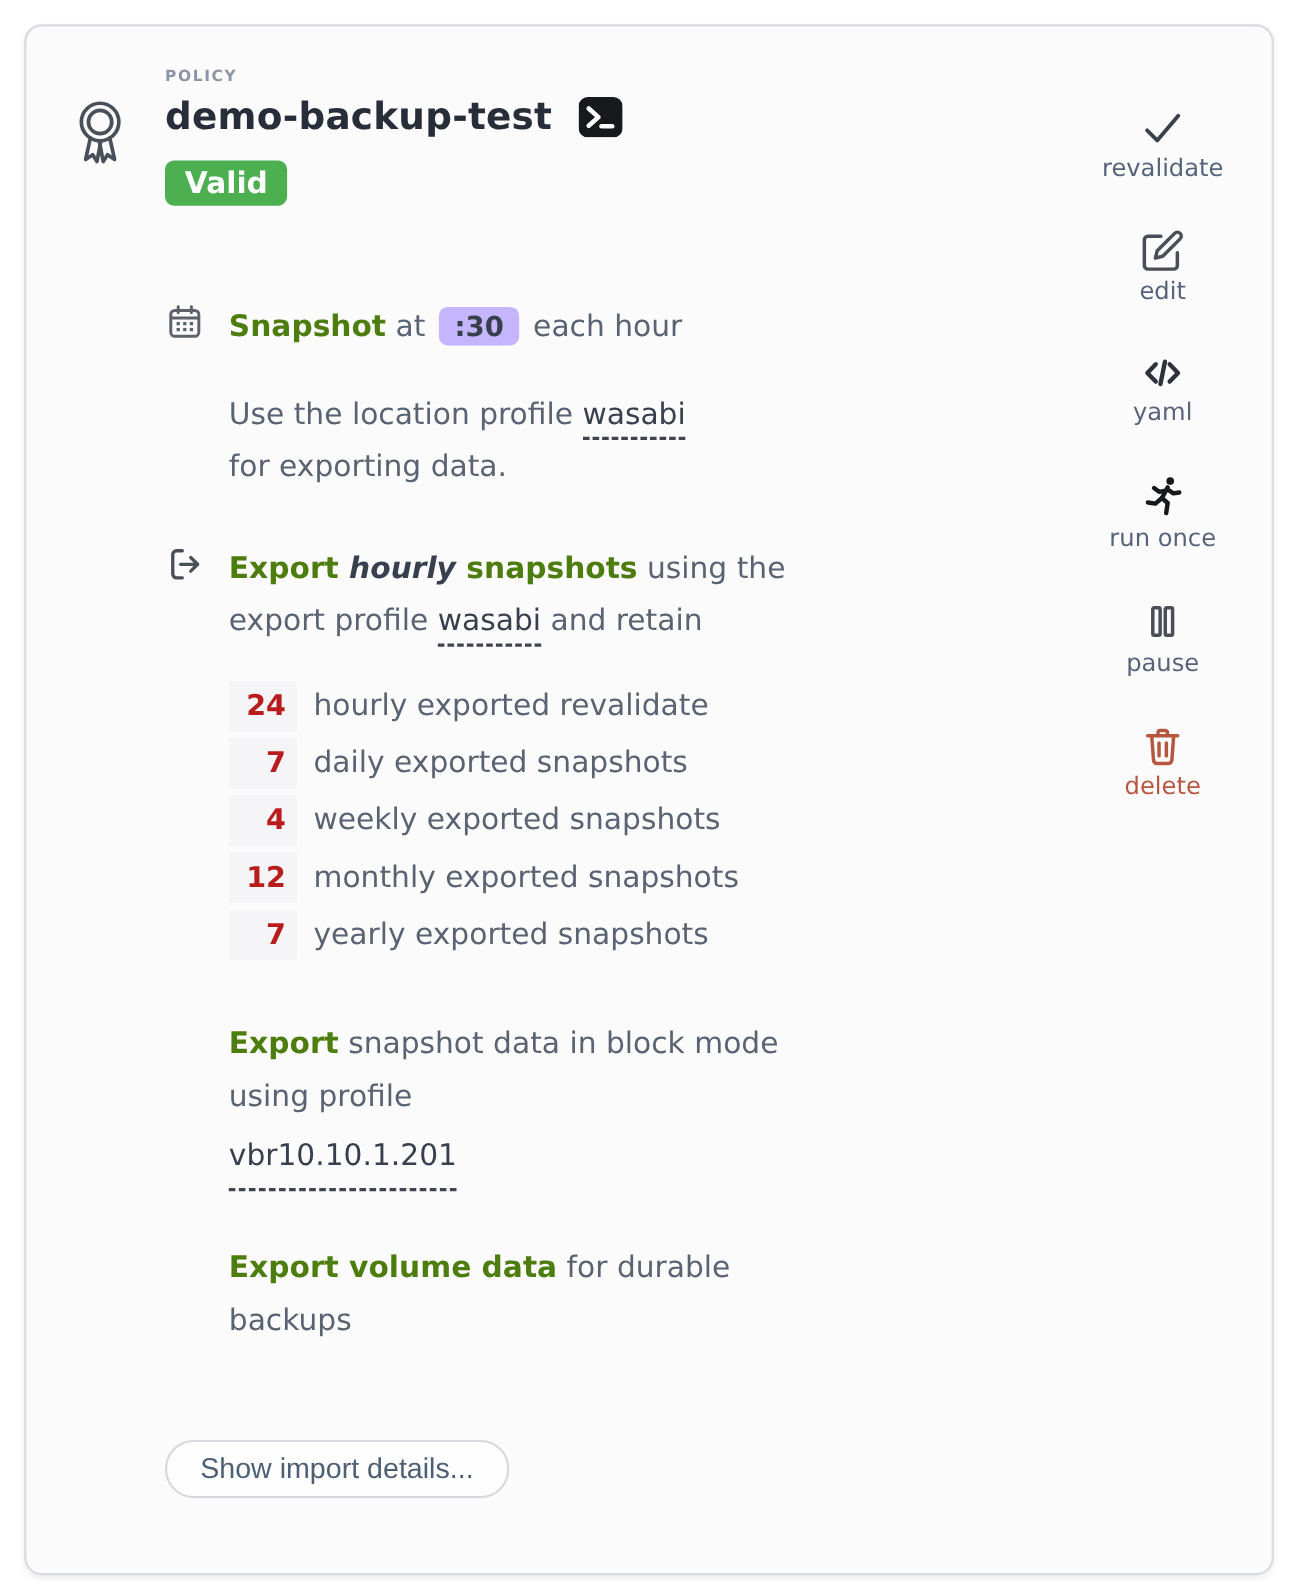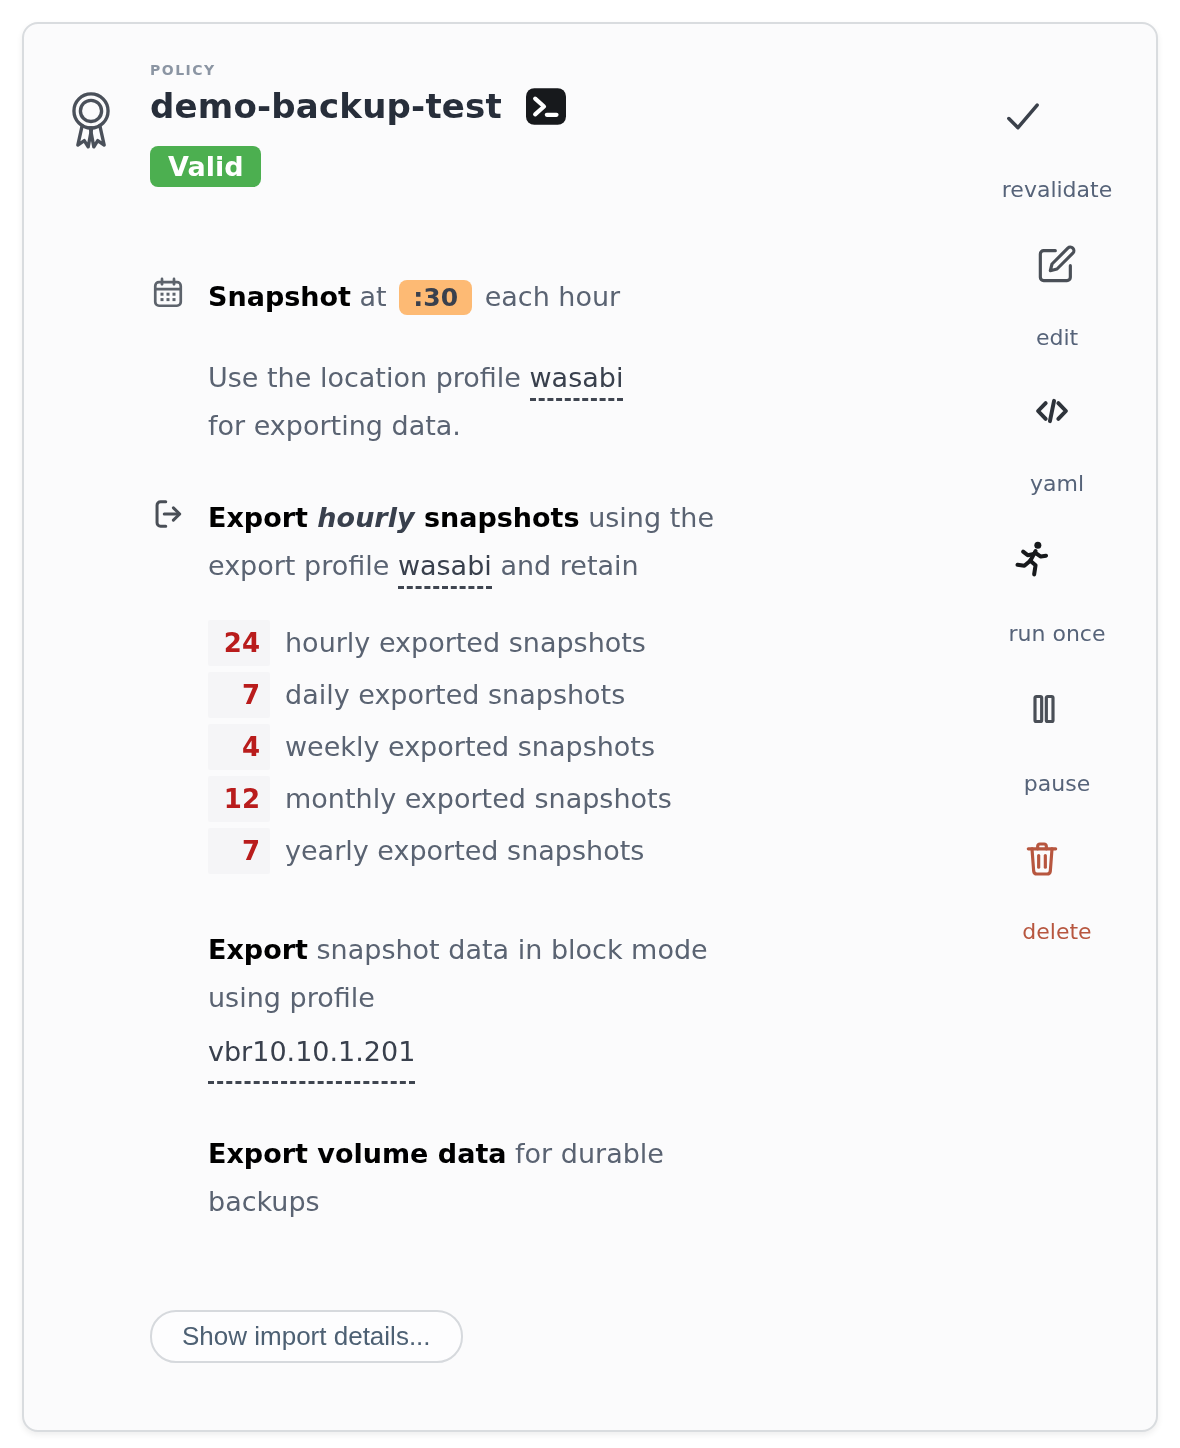--- a/index.html
+++ b/index.html
@@ -25,24 +25,24 @@
 
   .target-row { display:flex; align-items:center; gap:26px; margin-top:54px; }
   .pill { border:2px solid #d6e7f0; background:#f3f9fc; border-radius:22px;
     padding:4px 24px; font-size:24px; color:#333c49; }
 
   .section { display:flex; gap:22px; margin-top:86px; }
   .section + .section { margin-top:44px; }
   .sec-icon { flex:0 0 36px; padding-top:2px; }
   .sec-body { font-size:27px; line-height:48px; max-width:560px; }
 
-  b, .b { font-weight:700; color:#000000; }
+  b, .b { font-weight:700; color:#4d7c0f; }
   .bi { font-weight:700; font-style:italic; color:#39404d; }
 
-  .chip { background:#fdba74; border-radius:8px; padding:3px 14px; margin:0 4px;
+  .chip { background:#c4b5fd; border-radius:8px; padding:3px 14px; margin:0 4px;
     font-weight:700; color:#39404d; font-size:25px; }
 
   .dashed { font-weight:400; color:#39404d; border-bottom:3px dashed #3f4550;
     padding-bottom:5px; }
 
   .para { margin-top:32px; }
 
   .ret-list { margin-top:30px; }
   .ret-row { display:flex; align-items:center; gap:15px; height:46px; margin-bottom:6px; }
   .ret-num { flex:0 0 62px; height:46px; background:#f5f5f7; border-radius:2px;
@@ -53,22 +53,22 @@
   .para-block { margin-top:52px; max-width:760px; }
   .para-volume { margin-top:46px; max-width:760px; }
   .profile-line { display:inline-block; margin-top:6px; }
 
   .import-btn { display:inline-block; margin-top:84px; margin-left:0;
     border:2px solid #d6d9dd; background:#fdfdfe; border-radius:26px;
     padding:9px 30px; font-size:26px; color:#4d6073; cursor:pointer; }
 
   .rail { position:absolute; top:72px; right:34px; width:130px;
     display:flex; flex-direction:column; align-items:center; }
-  .action { display:flex; flex-direction:column; align-items:flex-start;
-    margin-bottom:42px; cursor:pointer;gap:36px; }
+  .action { display:flex; flex-direction:column; align-items:center;
+    margin-bottom:42px; cursor:pointer; }
   .action-label { margin-top:5px; font-size:22px; color:#566379; }
   .action.delete .action-label { color:#b7563f; }
 
   .term-icon { display:inline-flex; cursor:pointer; }
 
   svg { display:block; }
 </style>
 </head>
 <body>
 
@@ -201,21 +201,21 @@
             <line x1="9.5" y1="12" x2="19.5" y2="12"></line>
             <polyline points="15.6 7.9 19.8 12 15.6 16.1"></polyline>
           </svg>
         </span>
         <div class="sec-body">
           <div><b>Export </b><span class="bi">hourly</span><b> snapshots</b><span> using the export profile </span><span class="dashed">wasabi</span><span> and retain</span></div>
 
           <div class="ret-list">
             <div class="ret-row">
               <span class="ret-num">24</span>
-              <span class="ret-label">hourly exported snapshots</span>
+              <span class="ret-label">hourly exported revalidate</span>
             </div>
             <div class="ret-row">
               <span class="ret-num">7</span>
               <span class="ret-label">daily exported snapshots</span>
             </div>
             <div class="ret-row">
               <span class="ret-num">4</span>
               <span class="ret-label">weekly exported snapshots</span>
             </div>
             <div class="ret-row">

